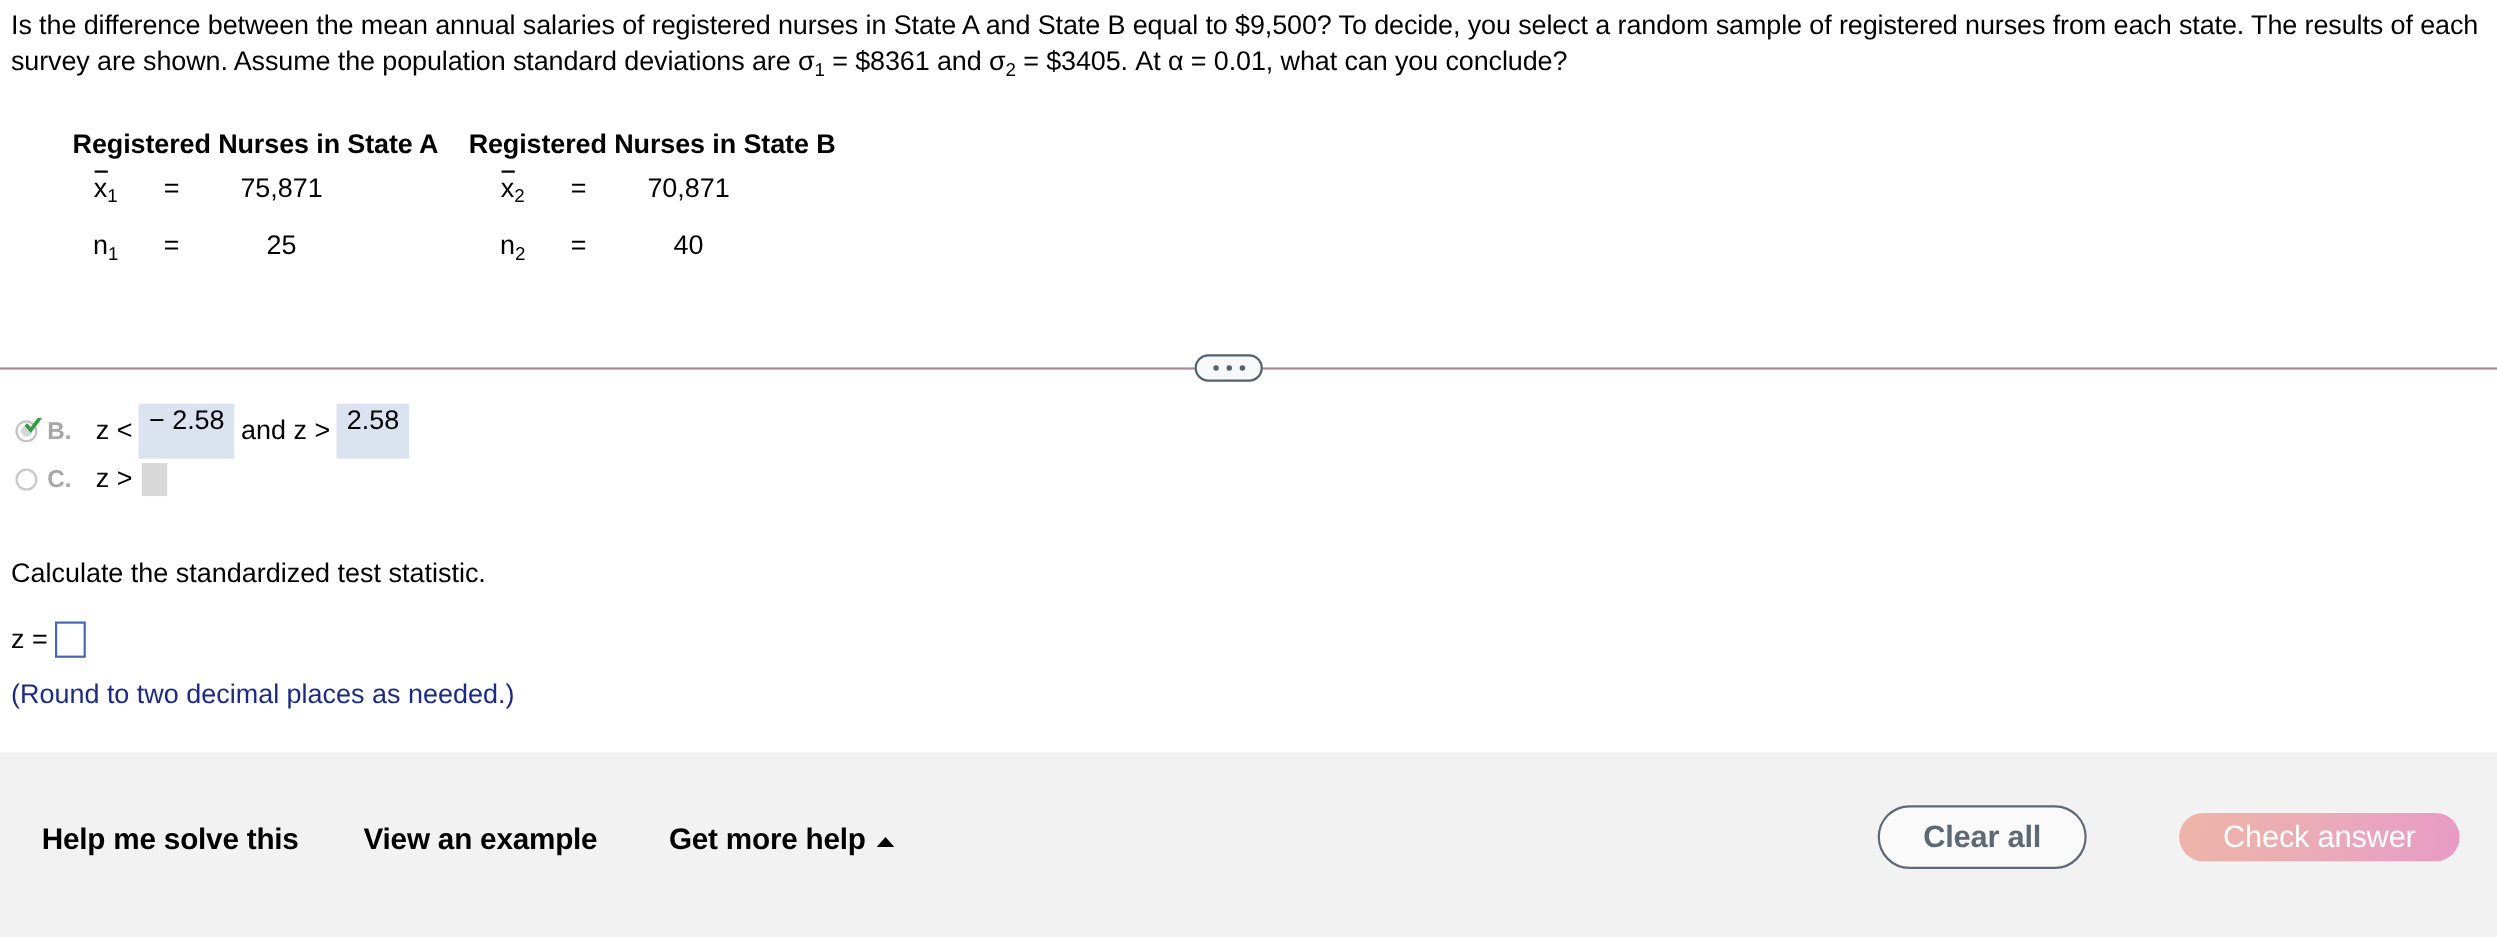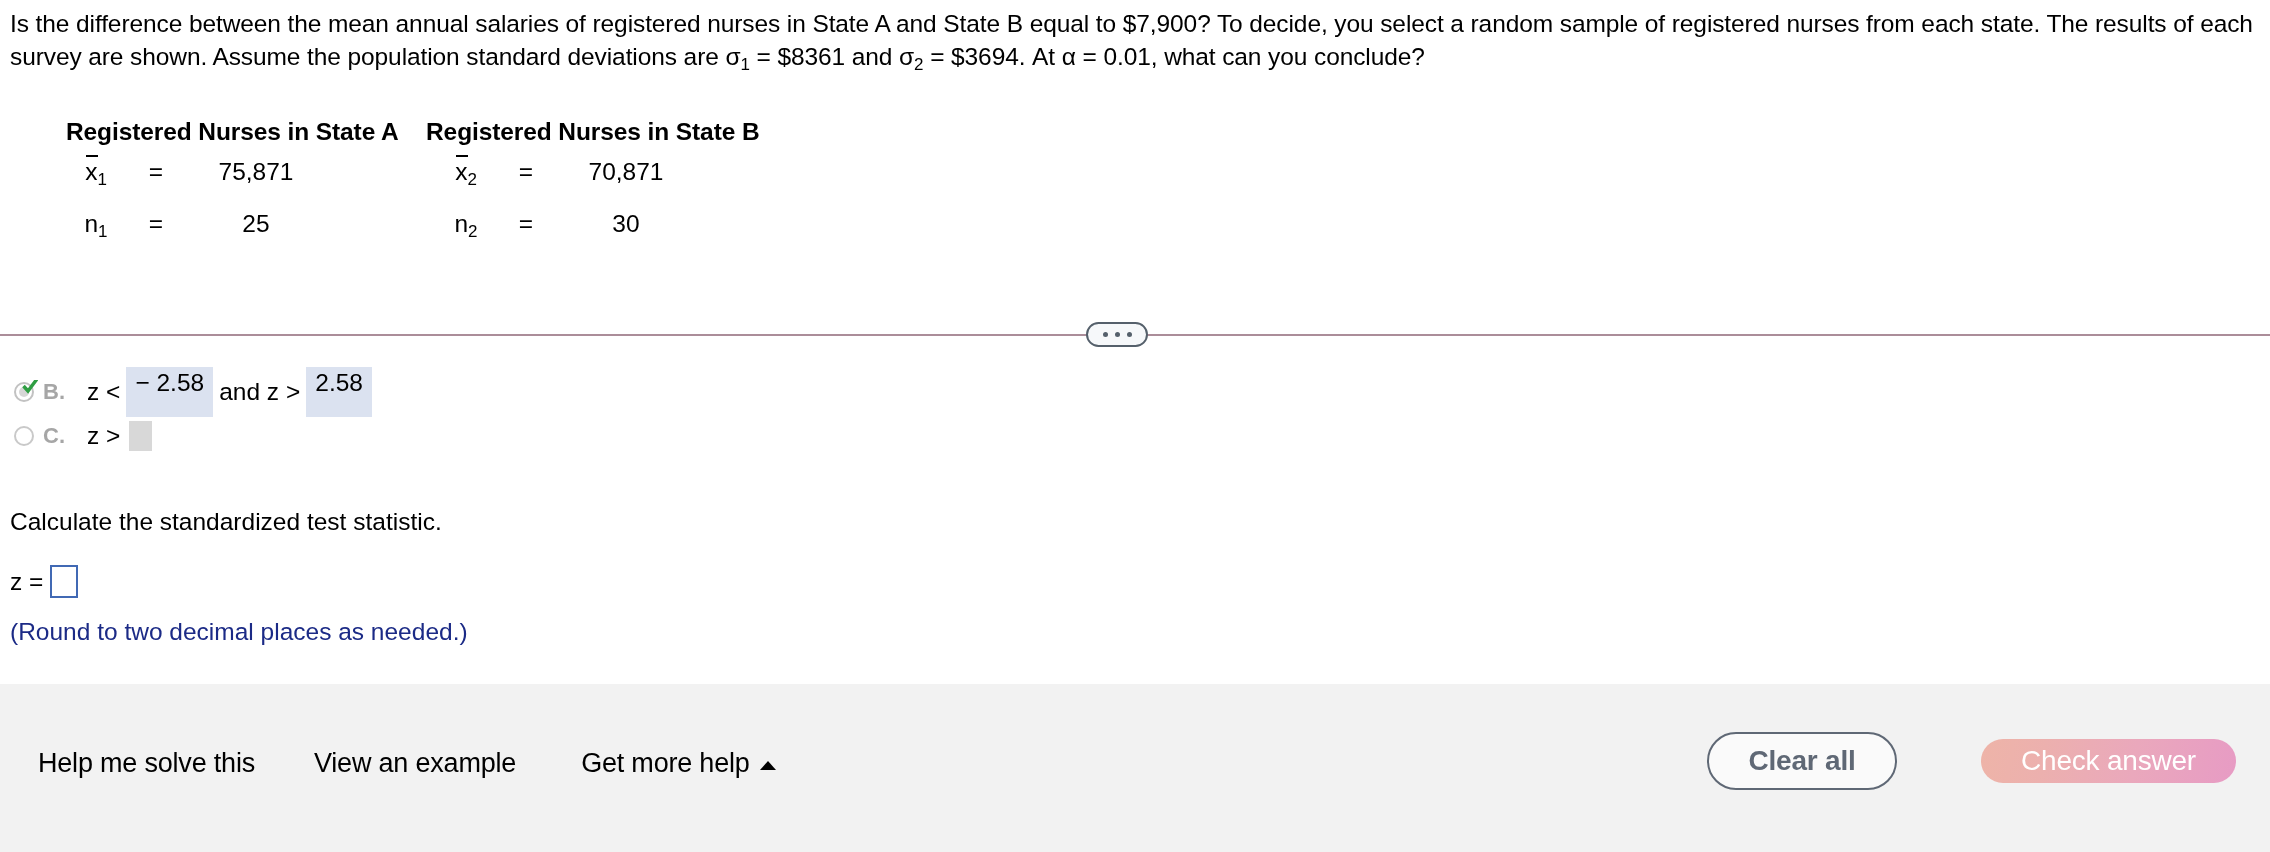--- a/index.html
+++ b/index.html
@@ -221,21 +221,21 @@
   }
   .bb-links {
     position: absolute;
     left: 38px;
     top: 64px;
     display: flex;
     align-items: center;
     gap: 0px;
   }
   .bb-link {
-    font-weight: normal;
+    font-weight: bold;
     font-size: 27px;
     color: #000;
     white-space: nowrap;
     letter-spacing: -0.2px;
   }
   .bb-link.l2 { margin-left: 59px; }
   .bb-link.l3 { margin-left: 65px; display: flex; align-items: center; }
   .caret-up {
     width: 0;
     height: 0;
@@ -281,22 +281,22 @@
     align-items: center;
     justify-content: center;
     box-sizing: border-box;
     letter-spacing: -0.2px;
   }
 </style>
 </head>
 <body>
 
 <div class="stem">
-  <span>Is the difference between the mean annual salaries of registered nurses in State A and State B equal to $7,900? To decide, you select a random sample of registered nurses from each state. The</span>
-  <span>results of each survey are shown. Assume the population standard deviations are σ</span><span class="sub">1</span><span> = $8361 and σ</span><span class="sub">2</span><span> = $3694. At α = 0.01, what can you conclude?</span>
+  <span>Is the difference between the mean annual salaries of registered nurses in State A and State B equal to $9,500? To decide, you select a random sample of registered nurses from each state. The</span>
+  <span>results of each survey are shown. Assume the population standard deviations are σ</span><span class="sub">1</span><span> = $8361 and σ</span><span class="sub">2</span><span> = $3405. At α = 0.01, what can you conclude?</span>
 </div>
 
 <div class="data-block">
   <div class="data-head">
     <span>Registered Nurses in State A</span>
     <span style="width:14px;display:inline-block"></span>
     <span>Registered Nurses in State B</span>
   </div>
   <div class="data-rows">
 
@@ -310,21 +310,21 @@
       <span class="cell c-val">70,871</span>
     </div>
 
     <div class="data-row">
       <span class="cell c-sym"><span>n</span><span class="sub">1</span></span>
       <span class="cell c-eq">=</span>
       <span class="cell c-val">25</span>
       <span class="cell c-gap"></span>
       <span class="cell c-sym"><span>n</span><span class="sub">2</span></span>
       <span class="cell c-eq">=</span>
-      <span class="cell c-val">30</span>
+      <span class="cell c-val">40</span>
     </div>
 
   </div>
 </div>
 
 <div class="divider-wrap">
   <div class="divider-line"></div>
   <div class="divider-handle">
     <i></i>
       <i></i>

